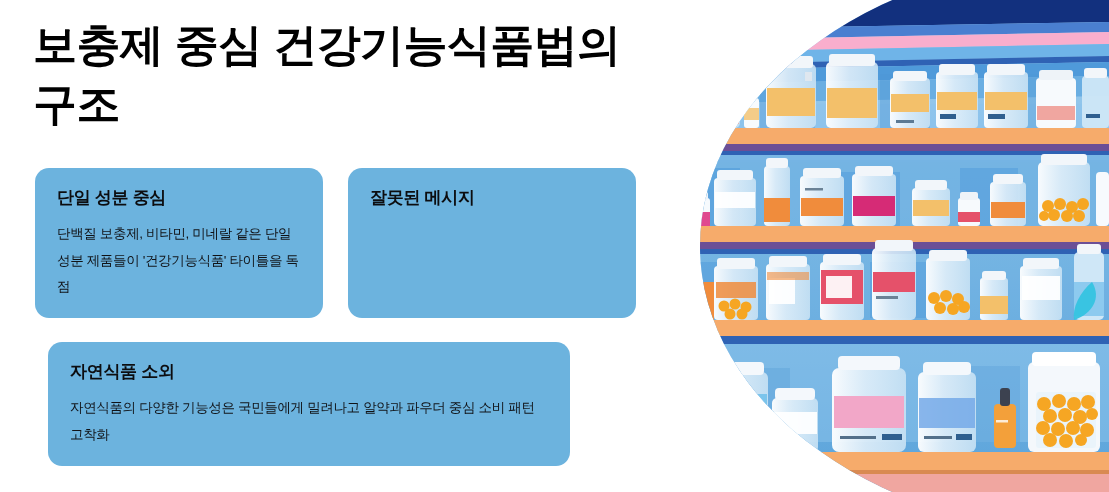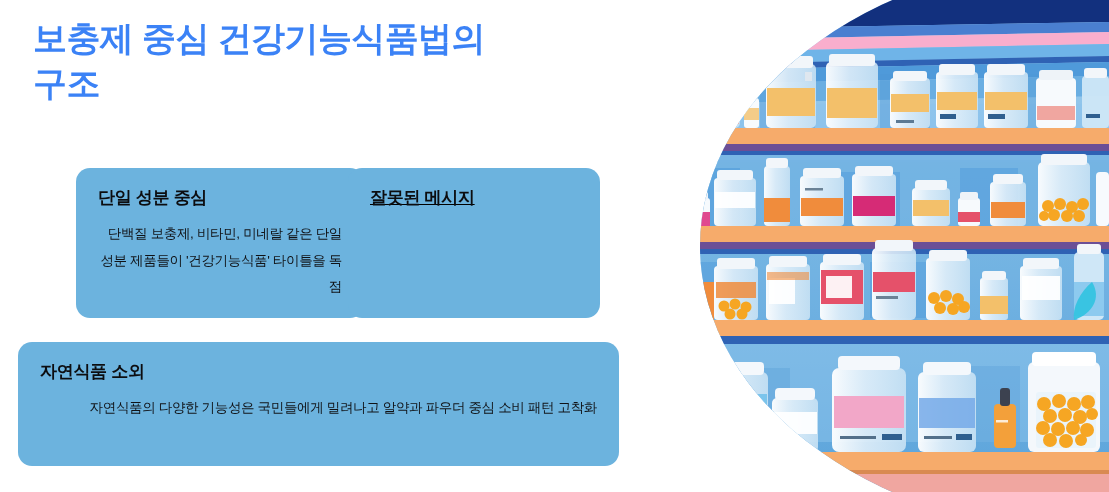--- a/index.html
+++ b/index.html
@@ -19,25 +19,25 @@
   #content {
     position:absolute;
     left:0; top:0;
     width:660px; height:492px;
   }
 
   #page-title {
     position:absolute;
     left:33px; top:16px;
     width:600px;
-    font-size:34px;
+    font-size:44px;
     font-weight:bold;
     line-height:1.33;
     letter-spacing:-0.6px;
-    color:#3b82f6;
+    color:#000000;
     white-space:pre-line;
   }
 
   .card {
     position:absolute;
     background:#6cb3de;
     border-radius:14px;
     padding:20px 22px 18px 22px;
   }
   .card-title {
@@ -47,26 +47,25 @@
     letter-spacing:-0.3px;
     line-height:1.2;
     margin-bottom:13px;
   }
   .card-body {
     font-size:13.5px;
     font-weight:normal;
     color:#101216;
     line-height:1.95;
     letter-spacing:-0.35px;
-    text-align:right;
-  }
-
-  #card-0 { left:35px;  top:168px; width:288px; height:150px;margin-left:41px; }
-  #card-1 { left:348px; top:168px; width:252px; height:150px;text-decoration:underline; }
-  #card-2 { left:18px;  top:342px; width:601px; height:124px; }
+  }
+
+  #card-0 { left:35px;  top:168px; width:288px; height:150px; }
+  #card-1 { left:348px; top:168px; width:288px; height:150px; }
+  #card-2 { left:48px;  top:342px; width:522px; height:124px; }
 
   
   #illustration {
     position:absolute;
     left:640px; top:0;
     width:469px; height:492px;
     overflow:hidden;
   }
   #illu-clip {
     position:absolute;

